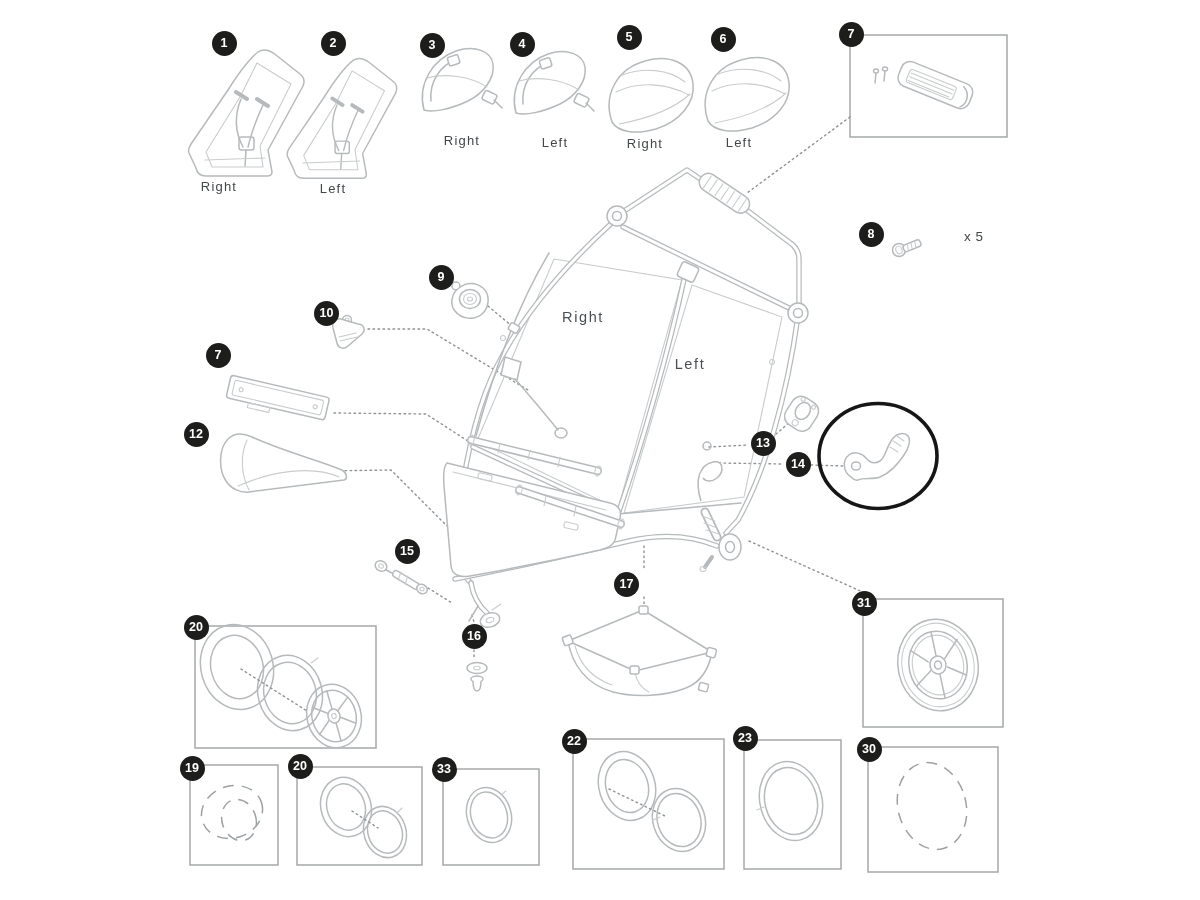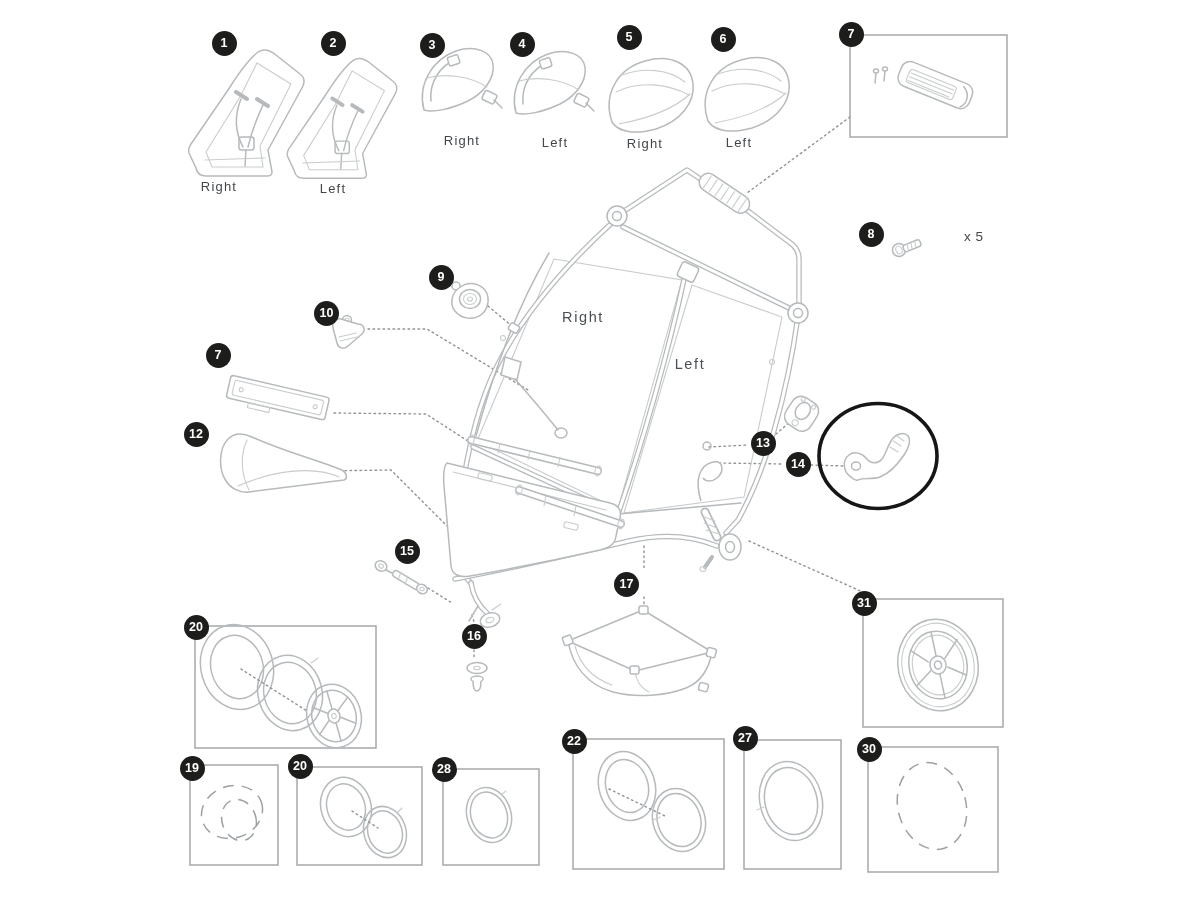--- a/index.html
+++ b/index.html
@@ -376,23 +376,23 @@
   <div class="badge" style="left:205.5px;top:342.5px">7</div>
   <div class="badge" style="left:183.5px;top:421.5px">12</div>
   <div class="badge" style="left:750.5px;top:430.5px">13</div>
   <div class="badge" style="left:785.5px;top:451.5px">14</div>
   <div class="badge" style="left:394.5px;top:538.5px">15</div>
   <div class="badge" style="left:461.5px;top:623.5px">16</div>
   <div class="badge" style="left:614px;top:571.5px">17</div>
   <div class="badge" style="left:183.5px;top:614.5px">20</div>
   <div class="badge" style="left:179.5px;top:755.5px">19</div>
   <div class="badge" style="left:287.5px;top:753.5px">20</div>
-  <div class="badge" style="left:431.5px;top:756.5px">28</div>
+  <div class="badge" style="left:431.5px;top:756.5px">33</div>
   <div class="badge" style="left:561.5px;top:728.5px">22</div>
-  <div class="badge" style="left:732.5px;top:725.5px">27</div>
+  <div class="badge" style="left:732.5px;top:725.5px">23</div>
   <div class="badge" style="left:856.5px;top:736.5px">30</div>
   <div class="badge" style="left:851.5px;top:590.5px">31</div>
 
   <div class="plabel" style="left:219px;top:179px">Right</div>
   <div class="plabel" style="left:333px;top:181px">Left</div>
   <div class="plabel" style="left:462px;top:133px">Right</div>
   <div class="plabel" style="left:555px;top:135px">Left</div>
   <div class="plabel" style="left:645px;top:136px">Right</div>
   <div class="plabel" style="left:739px;top:135px">Left</div>
 

